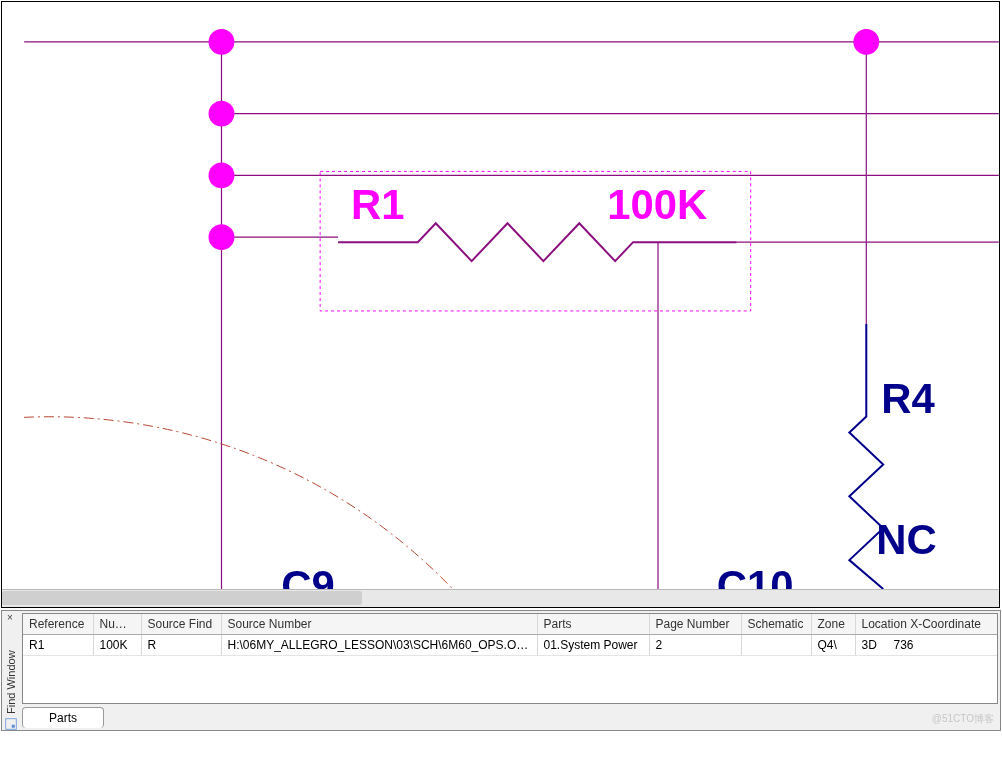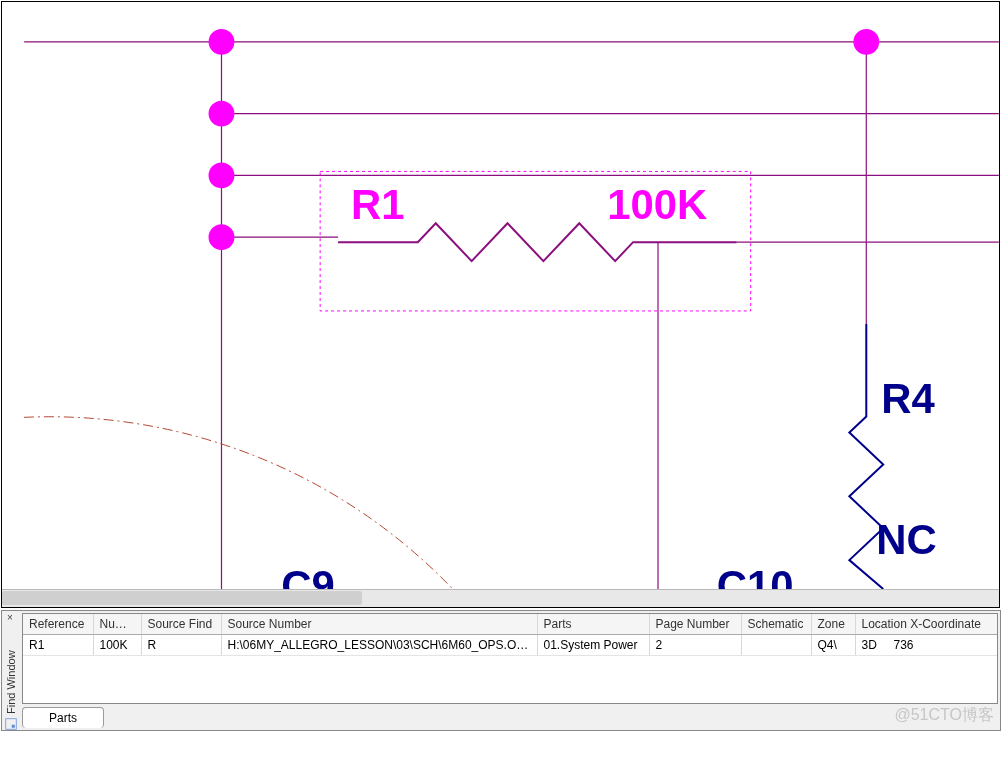--- a/index.html
+++ b/index.html
@@ -26,21 +26,21 @@
   .panel-title{position:absolute;left:0;top:16px;bottom:0;width:18px;writing-mode:vertical-rl;transform:rotate(180deg);font-size:11px;color:#333;text-align:center;display:flex;align-items:center;justify-content:flex-start;padding-bottom:4px}
   .panel-title span{display:inline-flex;align-items:center;gap:4px}
   .panel-title svg{width:12px;height:12px}
   .grid-wrap{position:absolute;left:20px;top:2px;right:2px;bottom:26px;background:#fff;border:1px solid #888;overflow:hidden}
   table.grid{border-collapse:collapse;table-layout:fixed;width:1040px;font-size:12px}
   table.grid th,table.grid td{border-right:1px solid #d8d8d8;border-bottom:1px solid #e4e4e4;padding:3px 6px;text-align:left;white-space:nowrap;overflow:hidden;text-overflow:ellipsis;height:18px;box-sizing:border-box}
   table.grid th{background:#f5f5f5;border-bottom:1px solid #aaa;font-weight:400;color:#333}
   .tabs{position:absolute;left:20px;bottom:2px;height:22px;display:flex;align-items:flex-end}
   .tab{background:#fff;border:1px solid #9a9a9a;border-bottom:none;padding:3px 20px;font-size:12px;border-radius:4px;min-width:40px;text-align:center}
 
-  .watermark{position:absolute;right:8px;bottom:6px;font-size:16px;color:rgba(120,120,120,.35);font-family:Arial,sans-serif;pointer-events:none}
+  .watermark{position:absolute;right:8px;bottom:6px;font-size:10px;color:rgba(120,120,120,.35);font-family:Arial,sans-serif;pointer-events:none}
 </style>
 </head>
 <body>
 
 <div class="workspace">
 
   <div class="canvas-wrap">
     <div class="ruler-v"></div>
     <div class="canvas">
       <svg class="schematic" viewBox="0 0 978 589">

